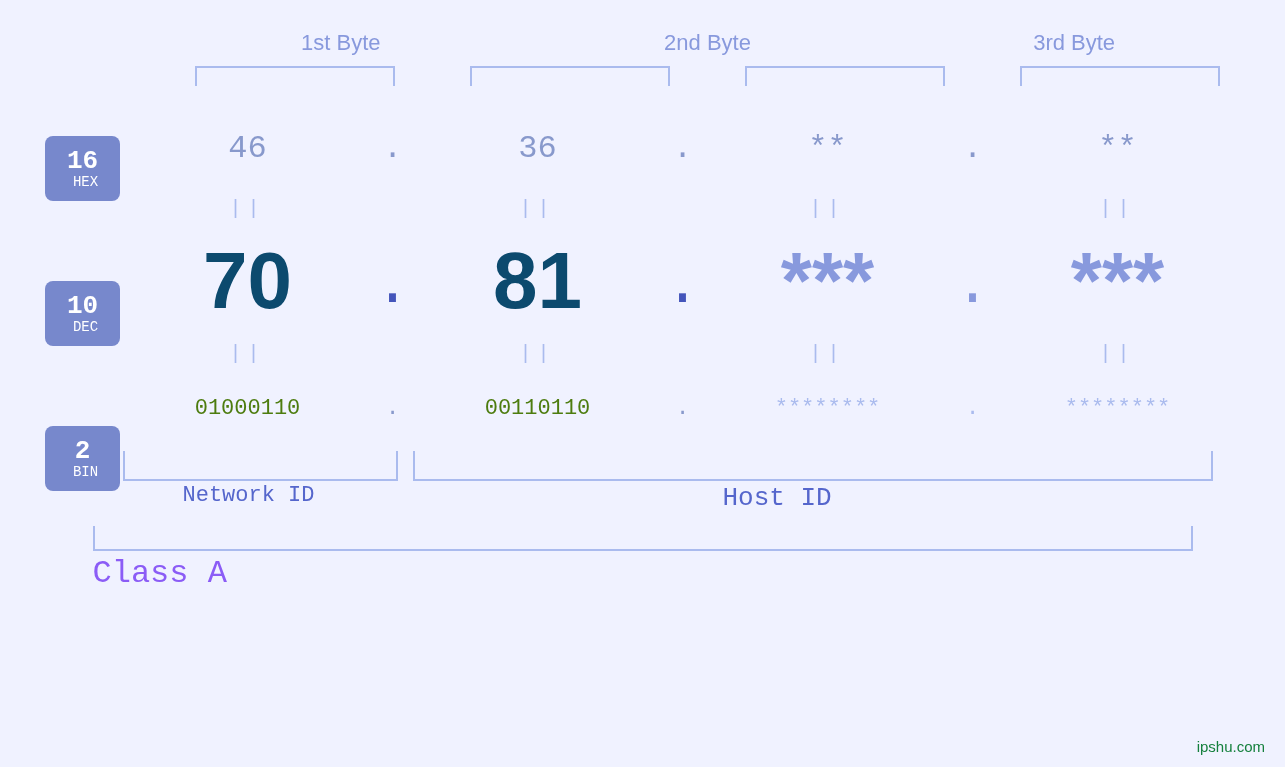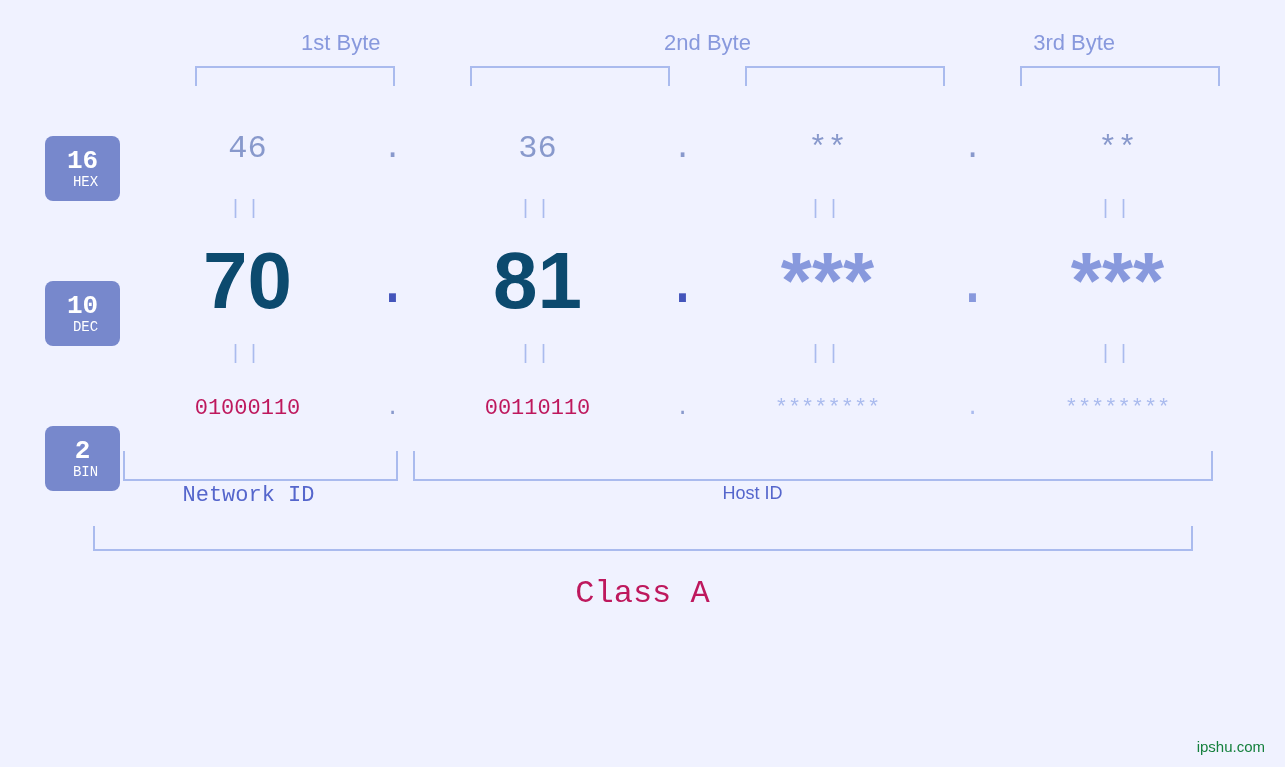--- a/index.html
+++ b/index.html
@@ -120,21 +120,21 @@
 
     .byte-val-dec-masked {
       color: #8899dd;
       font-size: 80px;
       font-weight: bold;
       font-family: Arial, sans-serif;
       line-height: 1;
     }
 
     .byte-val-bin {
-      color: #be185d;
+      color: #4d7c0f;
       font-size: 22px;
       font-family: 'Courier New', monospace;
       margin-top: 44px;
     }
 
     .byte-val-bin-masked {
       color: #aabbee;
       font-size: 22px;
       font-family: 'Courier New', monospace;
     }
@@ -218,22 +218,22 @@
       color: #5566cc;
       font-size: 22px;
       font-family: 'Courier New', monospace;
       position: absolute;
       left: 60px;
       top: 32px;
     }
 
     .host-label {
       color: #5566cc;
-      font-size: 18px;
-      font-family: Liberation Sans, sans-serif;
+      font-size: 26px;
+      font-family: Liberation Mono, monospace;
       position: absolute;
       left: 600px;
       top: 32px;
     }
 
     
     .class-a-section {
       width: 1100px;
       margin-top: 15px;
       position: relative;
@@ -241,25 +241,25 @@
 
     .class-a-bracket {
       width: 1100px;
       height: 25px;
       border-bottom: 2px solid #aabbee;
       border-left: 2px solid #aabbee;
       border-right: 2px solid #aabbee;
     }
 
     .class-a-label {
-      text-align: center;
-      color: #be185d;
+      text-align: left;
+      color: #8b5cf6;
       font-size: 32px;
       font-family: 'Courier New', monospace;
-      margin-top: 24px;
+      margin-top: 4px;
     }
 
     
     .watermark {
       position: absolute;
       bottom: 12px;
       right: 20px;
       color: #15803d;
       font-size: 15px;
       font-family: Arial, sans-serif;

